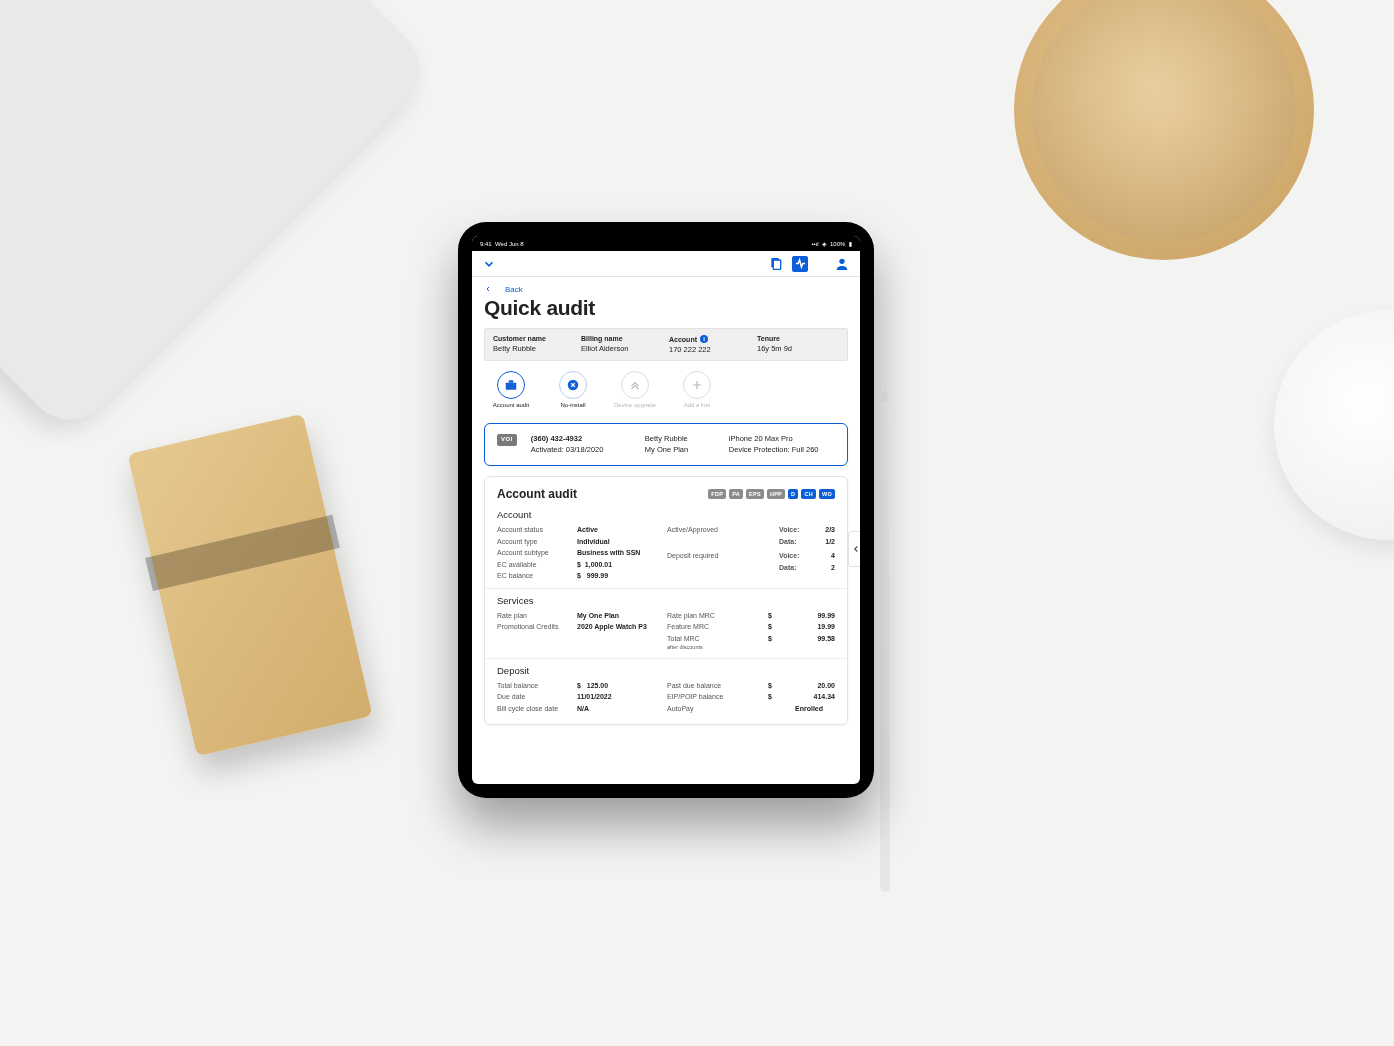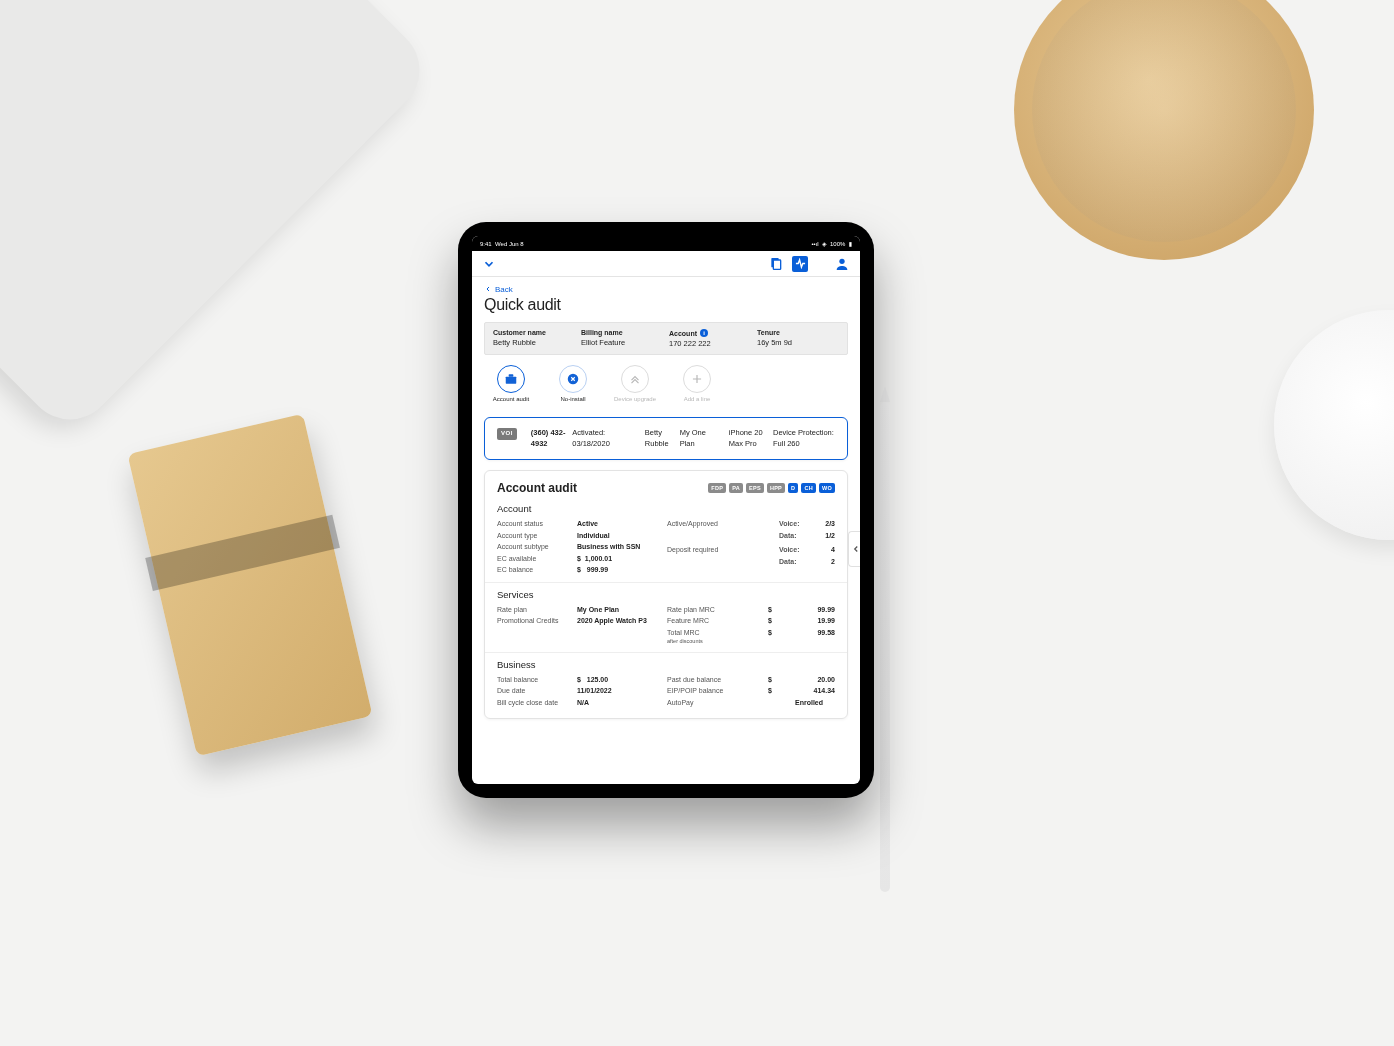--- a/index.html
+++ b/index.html
@@ -64,22 +64,22 @@
 }
 .topbar{
   height:26px; border-bottom:1px solid #e4e4e4; display:flex;
   align-items:center; justify-content:space-between; padding:0 10px;
 }
 .chev{ width:14px; height:14px; color:#0a5fd8; }
 .topicons{ display:flex; gap:8px; align-items:center; }
 .ticon{ width:16px; height:16px; color:#0a5fd8; display:flex; align-items:center; justify-content:center; }
 .ticon.box{ background:#0a5fd8; color:#fff; border-radius:2px; font-size:7px; font-weight:700; }
 .content{ flex:1; padding:8px 12px; overflow:hidden; position:relative; }
-.back{ color:#0a5fd8; font-size:8px; display:flex; align-items:flex-start; gap:3px; cursor:pointer; }
-.title{ font-size:16px; font-weight:400; margin:2px 0 8px; letter-spacing:-.3px; }
+.back{ color:#0a5fd8; font-size:8px; display:flex; align-items:flex-start; gap:13px; cursor:pointer; }
+.title{ font-size:21px; font-weight:700; margin:2px 0 8px; letter-spacing:-.3px; }
 .infobar{
   background:#efefef; border:1px solid #e2e2e2; border-radius:2px;
   display:flex; padding:6px 8px; gap:18px; margin-bottom:10px;
 }
 .ifield{ display:flex; flex-direction:column; min-width:70px; }
 .ilabel{ font-weight:700; font-size:7px; display:flex; align-items:center; gap:3px; }
 .ival{ font-size:7.5px; margin-top:2px; }
 .iicon{ width:8px;height:8px;border-radius:50%;background:#0a5fd8;color:#fff;
   display:inline-flex;align-items:center;justify-content:center;font-size:6px;font-weight:700; }
 
@@ -91,21 +91,21 @@
 .act.disabled .act-circ{ border-color:#dcdcdc; color:#b8b8b8; }
 .act.disabled .act-label{ color:#b8b8b8; }
 .act-label{ font-size:6px; text-align:center; line-height:1.2; }
 
 .card{ border:1px solid #e3e3e3; border-radius:6px; padding:10px 12px; margin-bottom:10px;
   box-shadow:0 1px 3px rgba(0,0,0,.05); }
 .card.sel{ border-color:#0a5fd8; }
 .line-row{ display:flex; gap:14px; }
 .voi{ background:#7a7a7a; color:#fff; font-size:6px; font-weight:700;
   padding:2px 4px; border-radius:2px; letter-spacing:.5px; height:12px; }
-.lcol{ display:flex; flex-direction:row; font-size:7.5px; line-height:1.4; }
+.lcol{ display:flex; flex-direction:column; font-size:7.5px; line-height:1.4; }
 .lcol .bold{ font-weight:700; }
 
 .audit-head{ display:flex; justify-content:space-between; align-items:center; margin-bottom:8px; }
 .audit-title{ font-size:12px; font-weight:800; }
 .badges{ display:flex; gap:3px; }
 .badge{ font-size:5.5px; font-weight:700; padding:2px 3px; border-radius:2px;
   background:#8b8b8b; color:#fff; letter-spacing:.3px; }
 .badge.blue{ background:#0a5fd8; }
 
 .sec-title{ font-size:9.5px; font-weight:400; margin:6px 0 4px; }
@@ -189,21 +189,21 @@
       </div>
       <div class="title">Quick audit</div>
 
       <div class="infobar">
         <div class="ifield">
           <div class="ilabel">Customer name</div>
           <div class="ival">Betty Rubble</div>
         </div>
         <div class="ifield">
           <div class="ilabel">Billing name</div>
-          <div class="ival">Elliot Feature</div>
+          <div class="ival">Elliot Alderson</div>
         </div>
         <div class="ifield">
           <div class="ilabel">
               <span>Account</span>
               <span class="iicon">i</span>
             </div>
           <div class="ival">170 222 222</div>
         </div>
         <div class="ifield">
           <div class="ilabel">Tenure</div>
@@ -363,21 +363,21 @@
                 <span class="cur">$</span>
                 <span class="rval">99.58</span>
               </div>
             <div class="row">
                 <span class="rlbl sub">after discounts</span>
               </div>
           </div>
         </div>
 
         <hr class="hr">
-        <div class="sec-title">Business</div>
+        <div class="sec-title">Deposit</div>
         <div class="grid">
           <div class="gleft">
             <div class="row">
                 <span class="lbl">Total balance</span>
                 <span class="val"><span>$</span>&nbsp;&nbsp;&nbsp;<span>125.00</span></span>
               </div>
             <div class="row">
                 <span class="lbl">Due date</span>
                 <span class="val">11/01/2022</span>
               </div>

